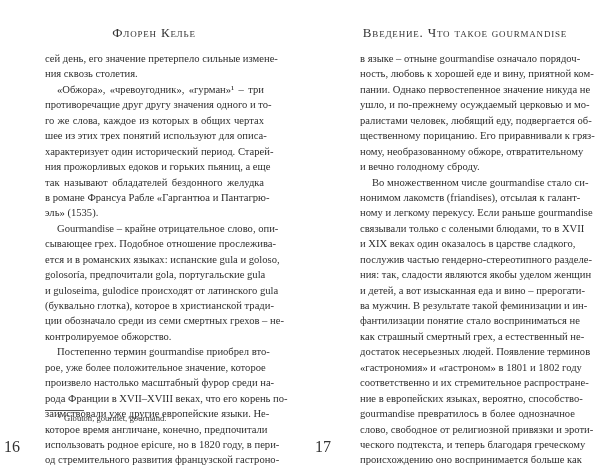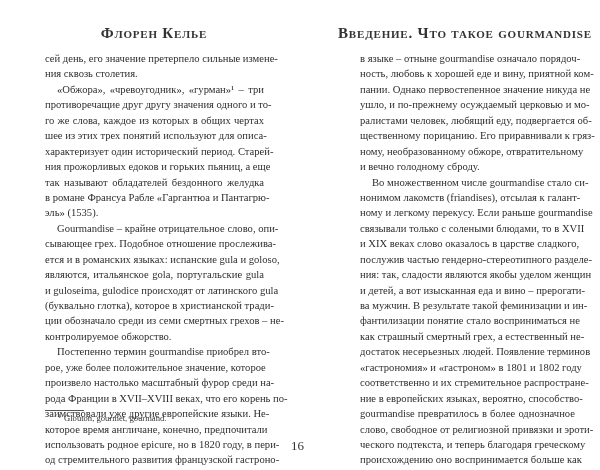--- a/index.html
+++ b/index.html
@@ -6,37 +6,37 @@
     body {
       width: 600px; height: 470px; background: #ffffff; overflow: hidden;
       font-family: "Liberation Serif", "DejaVu Serif", serif; color: #2b2b2b;
       position: relative;
     }
     .page { position: absolute; top: 0; height: 470px; }
     .page.left { left: 0; width: 300px; }
     .page.right { left: 317px; width: 300px; }
     .running-head {
       position: absolute; top: 25px; left: 0; width: 100%; text-align: center;
-      font-size: 15px; letter-spacing: 0.8px; font-variant: small-caps; color: #333; font-weight: bold;
+      font-size: 13px; letter-spacing: 0.8px; font-variant: small-caps; color: #333;
     }
     .page.left .running-head { left: 4px; }
     .page.right .running-head { left: -2px; }
     .text {
       position: absolute; top: 51px; font-size: 10.6px; line-height: 15.45px;
       color: #2e2e2e;
     }
     .page.left .text { left: 45px; width: 219px; }
     .page.right .text { left: 43px; width: 215px; }
     .line { display: block; white-space: nowrap; text-align: justify; text-align-last: justify; height: 15.45px; overflow: visible; }
     .line.last { text-align-last: left; }
     .line.indent { padding-left: 12px; }
     .footnote-rule { position: absolute; left: 45px; top: 410px; width: 39px; height: 0; border-top: 0.8px solid #555; }
     .footnote { position: absolute; left: 58px; top: 413px; font-size: 8.6px; color: #333; }
     .footnote sup { font-size: 6px; margin-right: 3px; vertical-align: 3px; }
-    .folio { position: absolute; top: 438px; width: 100%; text-align: right; font-size: 13px; color: #333; }
+    .folio { position: absolute; top: 438px; width: 100%; text-align: left; font-size: 16px; color: #333; }
     .page.left .folio { left: 4px; }
     .page.right .folio { left: -2px; }
   </style>
 </head>
 <body>
 
 <div class="page left">
   <div class="running-head">Флорен Келье</div>
   <div class="text" id="left-text">
       <span class="line">сей день, его значение претерпело сильные измене-</span>
@@ -46,21 +46,21 @@
       <span class="line">го же слова, каждое из которых в общих чертах</span>
       <span class="line">шее из этих трех понятий используют для описа-</span>
       <span class="line">характеризует один исторический период. Старей-</span>
       <span class="line">ния прожорливых едоков и горьких пьяниц, а еще</span>
       <span class="line">так называют обладателей бездонного желудка</span>
       <span class="line">в романе Франсуа Рабле «Гаргантюа и Пантагрю-</span>
       <span class="line last">эль» (1535).</span>
       <span class="line indent">Gourmandise – крайне отрицательное слово, опи-</span>
       <span class="line">сывающее грех. Подобное отношение прослежива-</span>
       <span class="line">ется и в романских языках: испанские gula и goloso,</span>
-      <span class="line">являются, итальянское gola, португальские gula</span>
+      <span class="line">golosoría, предпочитали gola, португальские gula</span>
       <span class="line">и guloseima, gulodice происходят от латинского gula</span>
       <span class="line">(буквально глотка), которое в христианской тради-</span>
       <span class="line">ции обозначало среди из семи смертных грехов – не-</span>
       <span class="line last">контролируемое обжорство.</span>
       <span class="line indent">Постепенно термин gourmandise приобрел вто-</span>
       <span class="line">рое, уже более положительное значение, которое</span>
       <span class="line">произвело настолько масштабный фурор среди на-</span>
       <span class="line">рода Франции в XVII–XVIII веках, что его корень по-</span>
       <span class="line">заимствовали уже другие европейские языки. Не-</span>
       <span class="line">которое время англичане, конечно, предпочитали</span>
@@ -81,21 +81,21 @@
       <span class="line">пании. Однако первостепенное значение никуда не</span>
       <span class="line">ушло, и по-прежнему осуждаемый церковью и мо-</span>
       <span class="line">ралистами человек, любящий еду, подвергается об-</span>
       <span class="line">щественному порицанию. Его приравнивали к гряз-</span>
       <span class="line">ному, необразованному обжоре, отвратительному</span>
       <span class="line last">и вечно голодному сброду.</span>
       <span class="line indent">Во множественном числе gourmandise стало си-</span>
       <span class="line">нонимом лакомств (friandises), отсылая к галант-</span>
       <span class="line">ному и легкому перекусу. Если раньше gourmandise</span>
       <span class="line">связывали только с солеными блюдами, то в XVII</span>
-      <span class="line">и XIX веках слово оказалось в царстве сладкого,</span>
+      <span class="line">и XIX веках один оказалось в царстве сладкого,</span>
       <span class="line">послужив частью гендерно-стереотипного разделе-</span>
       <span class="line">ния: так, сладости являются якобы уделом женщин</span>
       <span class="line">и детей, а вот изысканная еда и вино – прерогати-</span>
       <span class="line">ва мужчин. В результате такой феминизации и ин-</span>
       <span class="line">фантилизации понятие стало восприниматься не</span>
       <span class="line">как страшный смертный грех, а естественный не-</span>
       <span class="line">достаток несерьезных людей. Появление терминов</span>
       <span class="line">«гастрономия» и «гастроном» в 1801 и 1802 году</span>
       <span class="line">соответственно и их стремительное распростране-</span>
       <span class="line">ние в европейских языках, вероятно, способство-</span>

